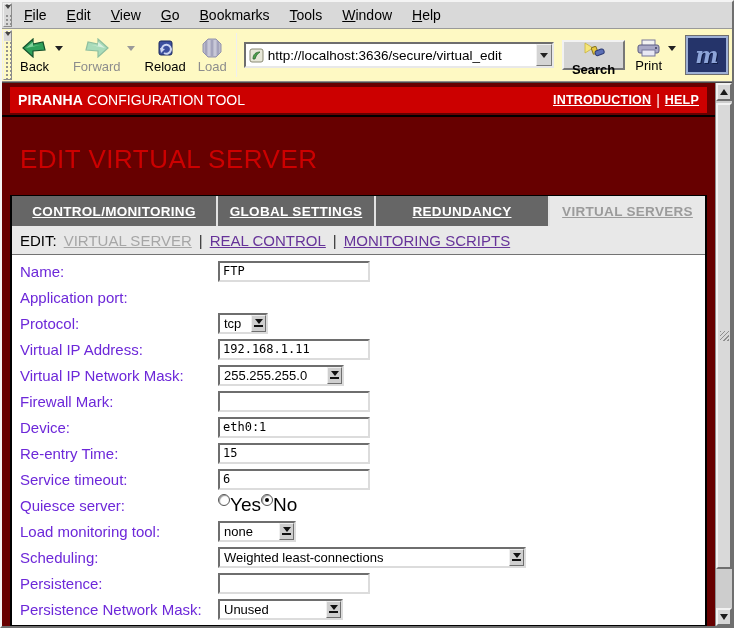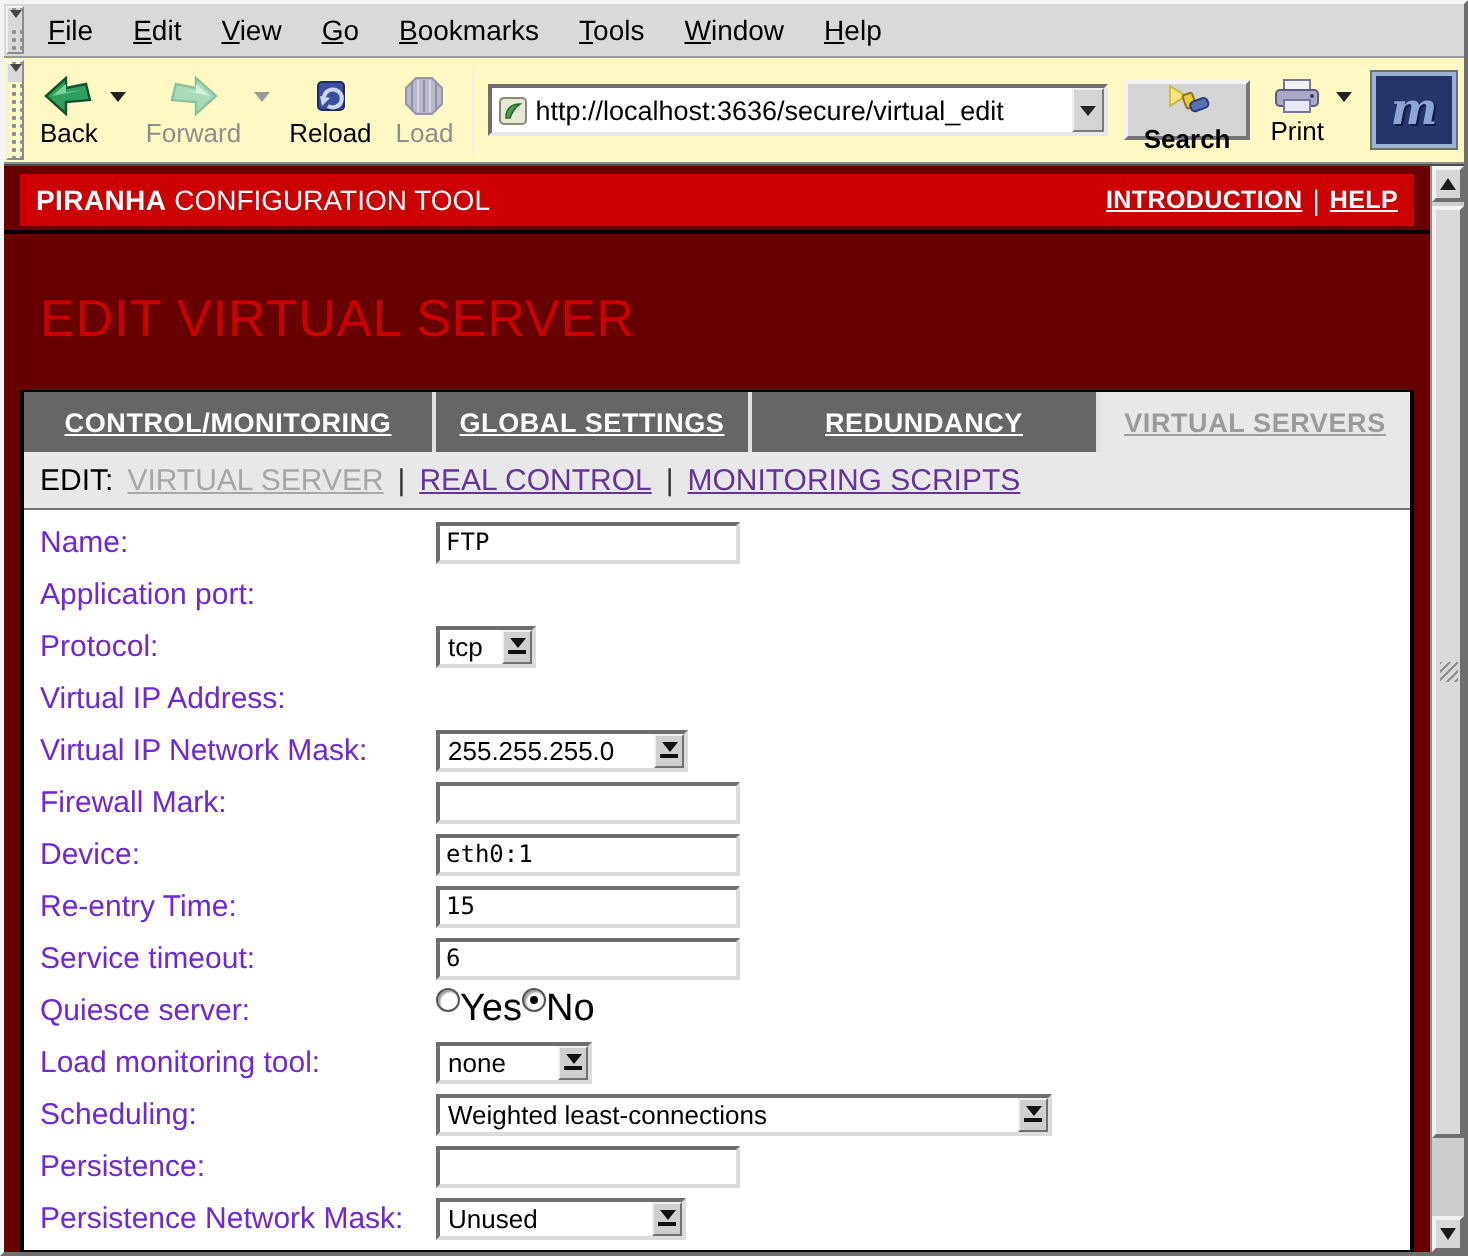--- a/index.html
+++ b/index.html
@@ -347,20 +347,21 @@
               <span class="sel-text">tcp</span>
               <span class="sel-btn">
                   <i></i>
                   <u></u>
                 </span>
             </span>
           </div>
 
           <div class="frow">
             <span class="flabel">Virtual IP Address:</span>
+            <input class="tinput" value="192.168.1.11" style="">
           </div>
 
           <div class="frow">
             <span class="flabel">Virtual IP Network Mask:</span>
             <span class="sel" style="width:126px">
               <span class="sel-text">255.255.255.0</span>
               <span class="sel-btn">
                   <i></i>
                   <u></u>
                 </span>

